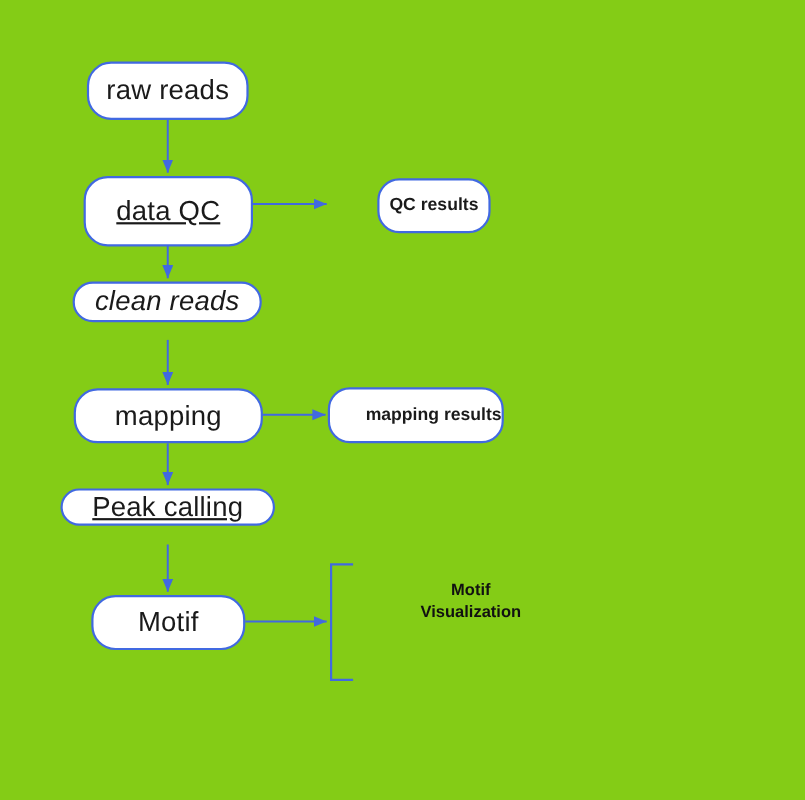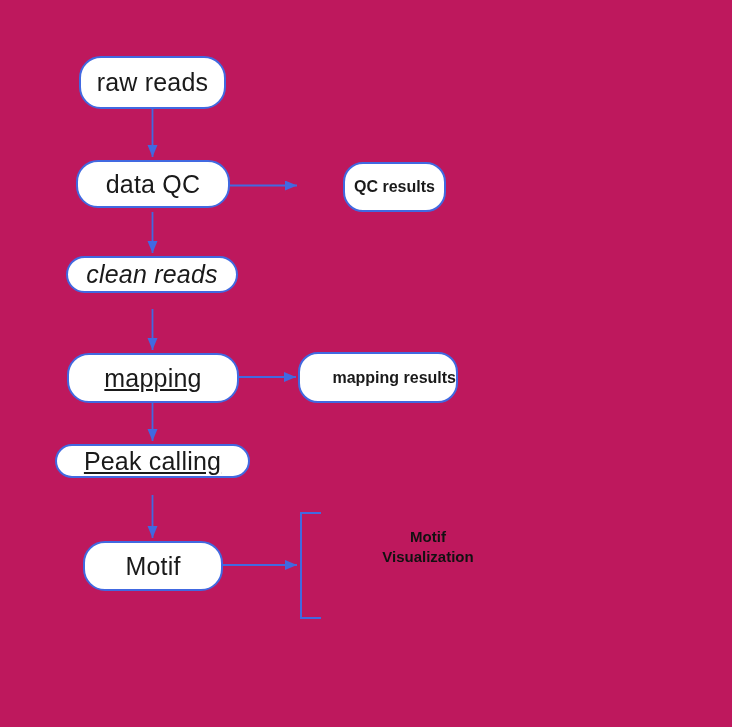--- a/index.html
+++ b/index.html
@@ -5,21 +5,21 @@
   html, body {
     margin: 0;
     padding: 0;
     background: #ffffff;
     font-family: "Liberation Sans", sans-serif;
   }
   .canvas {
     position: relative;
     width: 732px;
     height: 727px;
-    background: #be185d;
+    background: #84cc16;
     overflow: hidden;
   }
   .connectors {
     position: absolute;
     left: 0;
     top: 0;
     width: 732px;
     height: 727px;
     pointer-events: none;
   }
@@ -33,23 +33,23 @@
     align-items: center;
     justify-content: center;
     color: #1a1a1a;
     text-align: center;
     white-space: nowrap;
   }
   .node.main  { font-size: 25px; font-weight: 400; letter-spacing: 0.2px; }
   .node.result{ font-size: 16px; font-weight: 700; border-radius: 20px; }
 
   .n-raw          { left: 79px;  top: 56px;  width: 147px; height: 53px; }
-  .n-dataqc       { left: 76px;  top: 160px; width: 154px; height: 48px; }
+  .n-dataqc       { left: 76px;  top: 160px; width: 154px; height: 64px; text-decoration: underline; }
   .n-clean        { left: 66px;  top: 256px; width: 172px; height: 37px; font-style: italic; }
-  .n-mapping      { left: 67px;  top: 353px; width: 172px; height: 50px; text-decoration: underline; }
+  .n-mapping      { left: 67px;  top: 353px; width: 172px; height: 50px; }
   .n-peakcalling  { left: 55px;  top: 444px; width: 195px; height: 34px; text-decoration: underline; }
   .n-peaks        { left: 83px;  top: 541px; width: 140px; height: 50px; }
   .n-qcresults    { left: 299px; top: 162px; width: 103px; height: 50px; margin-left: 44px; }
   .n-mapresults   { left: 298px; top: 352px; width: 160px; height: 51px; justify-content: flex-end; }
 
   .analysis-list {
     position: absolute;
     left: 318px;
     top: 527px;
     width: 220px;

